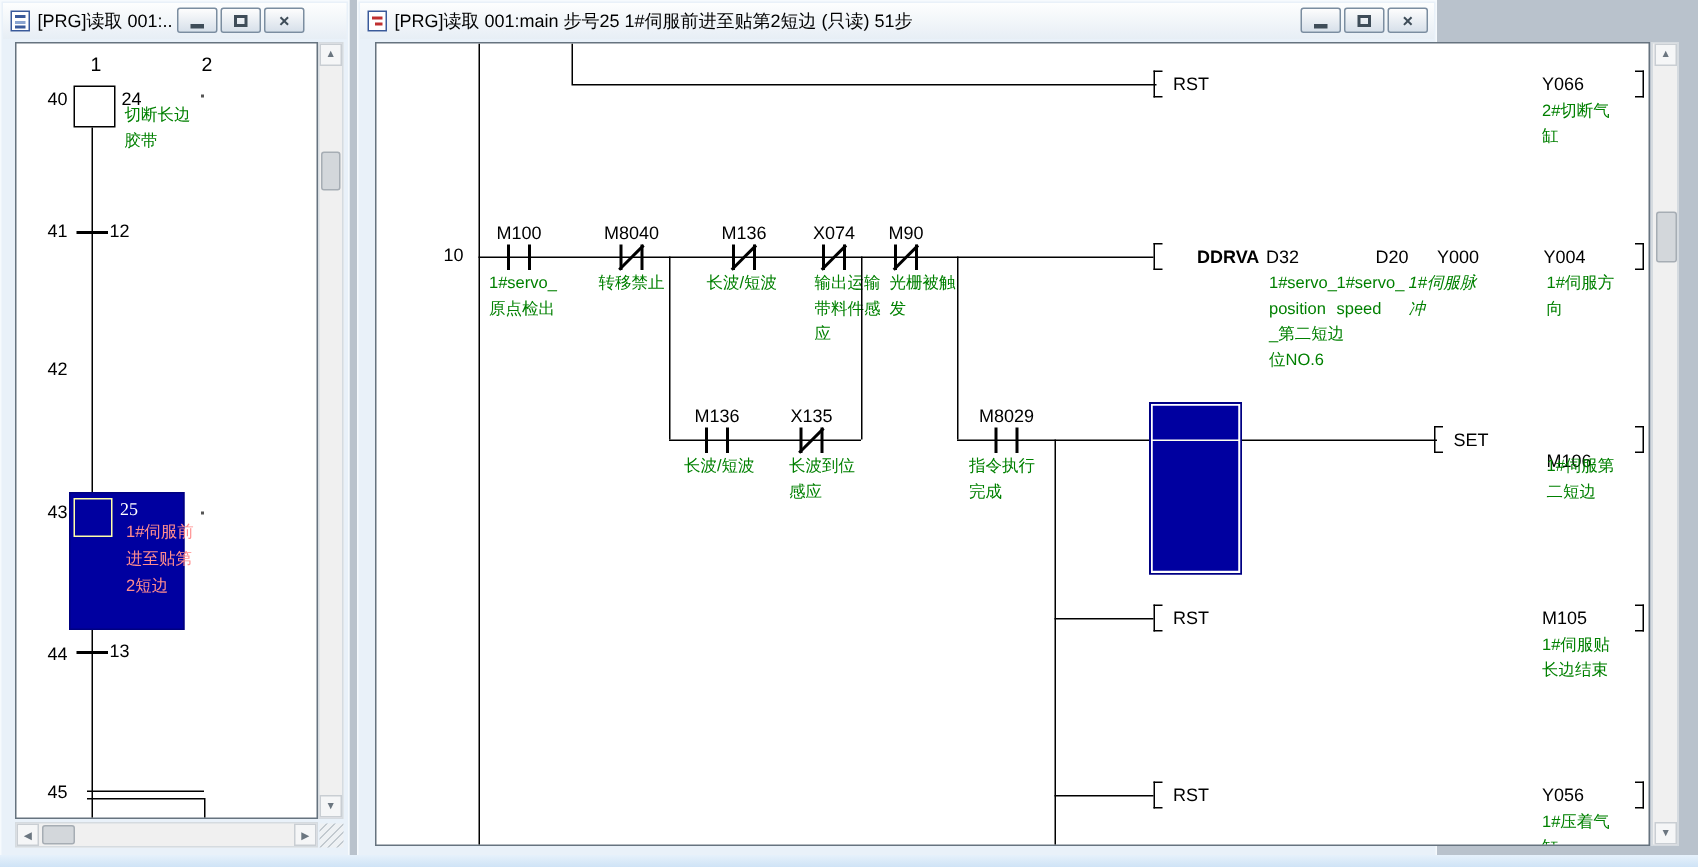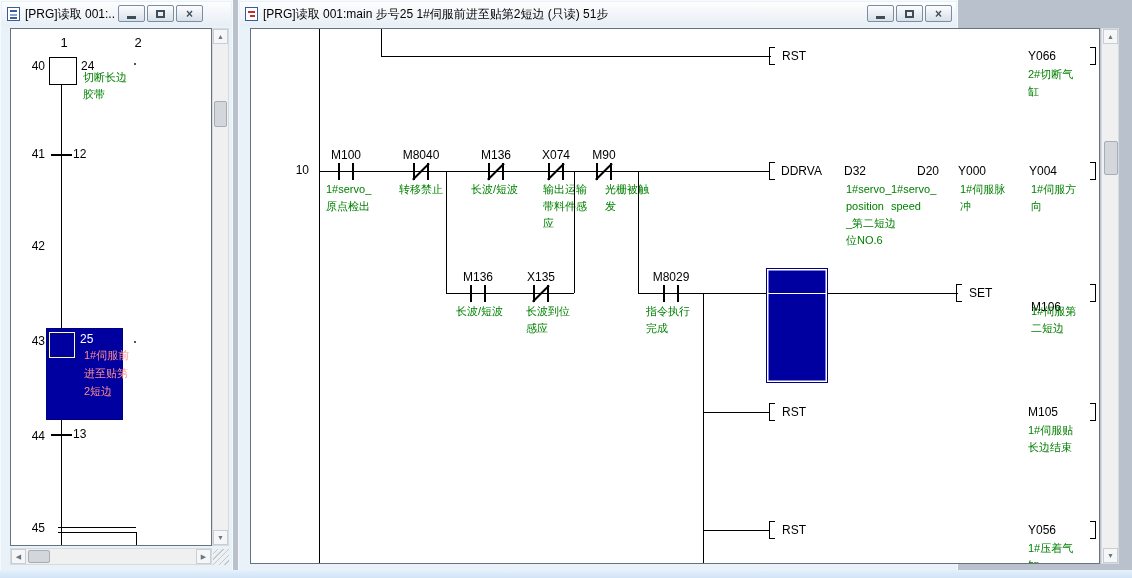--- a/index.html
+++ b/index.html
@@ -107,21 +107,21 @@
       </div>
 
       <div class="vline" style="left:50px;top:56px;height:243px;"></div>
       <div class="vline" style="left:50px;top:391px;height:127px;"></div>
 
       <div class="hline" style="left:40px;top:125px;width:21px;height:1.5px;"></div>
       <div class="sfc-steplbl" style="left:62px;top:118px;">12</div>
 
       <div class="sfc-sel" style="left:35px;top:299px;width:77px;height:92px;">
         <div class="sfc-sel-box" style="left:2px;top:3px;"></div>
-        <div class="sfc-sel-num" style="left:33px;top:3px;">25</div>
+        <div class="sfc-sel-num" style="left:33px;top:3px;font-family:Liberation Serif, serif;">25</div>
         <div class="sfc-sel-cmt" style="left:37px;top:17px;">
           <div>1#伺服前</div>
           <div>进至贴第</div>
           <div>2短边</div>
         </div>
       </div>
 
       <div class="hline" style="left:40px;top:405px;width:21px;height:1.5px;"></div>
       <div class="sfc-steplbl" style="left:62px;top:398px;">13</div>
 
@@ -212,43 +212,43 @@
       <div class="cmt" style="left:292px;top:152px;">
         <div>输出运输</div>
         <div>带料件感</div>
         <div>应</div>
       </div>
 
       <div class="dlabel" style="left:321px;top:119px;">M90</div>
       <div class="contact" style="left:340px;top:134px;">
           <span class="slash"></span>
         </div>
-      <div class="cmt" style="left:342px;top:152px;margin-left:12px;">
+      <div class="cmt" style="left:342px;top:152px;">
         <div>光栅被触</div>
         <div>发</div>
       </div>
 
       <div class="brl" style="left:518px;top:133px;"></div>
-      <div class="instr" style="left:530px;top:135px;">DDRVA</div>
+      <div class="instr" style="left:547px;top:135px;font-weight:bold;">DDRVA</div>
       <div class="instr" style="left:593px;top:135px;">D32</div>
       <div class="instr" style="left:638px;top:135px;margin-left:28px;">D20</div>
       <div class="instr" style="left:707px;top:135px;">Y000</div>
       <div class="instr" style="left:778px;top:135px;">Y004</div>
       <div class="brr" style="left:839px;top:133px;"></div>
       <div class="cmt" style="left:595px;top:152px;">
         <div>1#servo_</div>
         <div>position</div>
         <div>_第二短边</div>
         <div>位NO.6</div>
       </div>
       <div class="cmt" style="left:640px;top:152px;">
         <div>1#servo_</div>
         <div>speed</div>
       </div>
-      <div class="cmt" style="left:709px;top:152px;">
+      <div class="cmt" style="left:688px;top:152px;font-style:italic;">
         <div>1#伺服脉</div>
         <div>冲</div>
       </div>
       <div class="cmt" style="left:780px;top:152px;">
         <div>1#伺服方</div>
         <div>向</div>
       </div>
 
       <div class="vline" style="left:195px;top:142px;height:122px;"></div>
       <div class="vline" style="left:323px;top:142px;height:122px;"></div>

